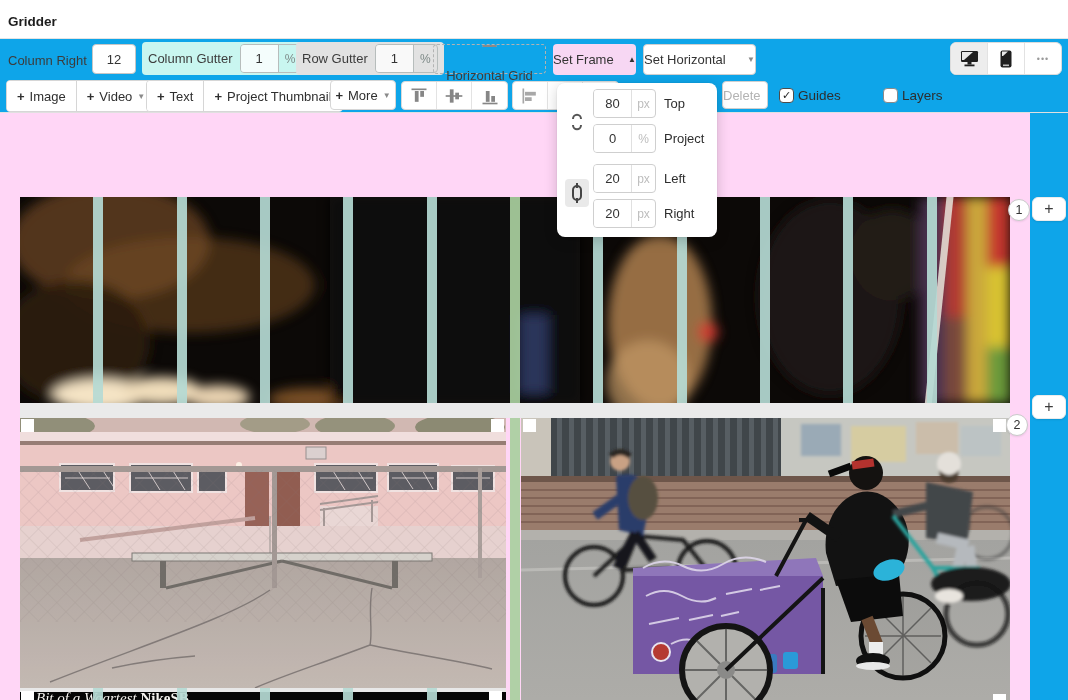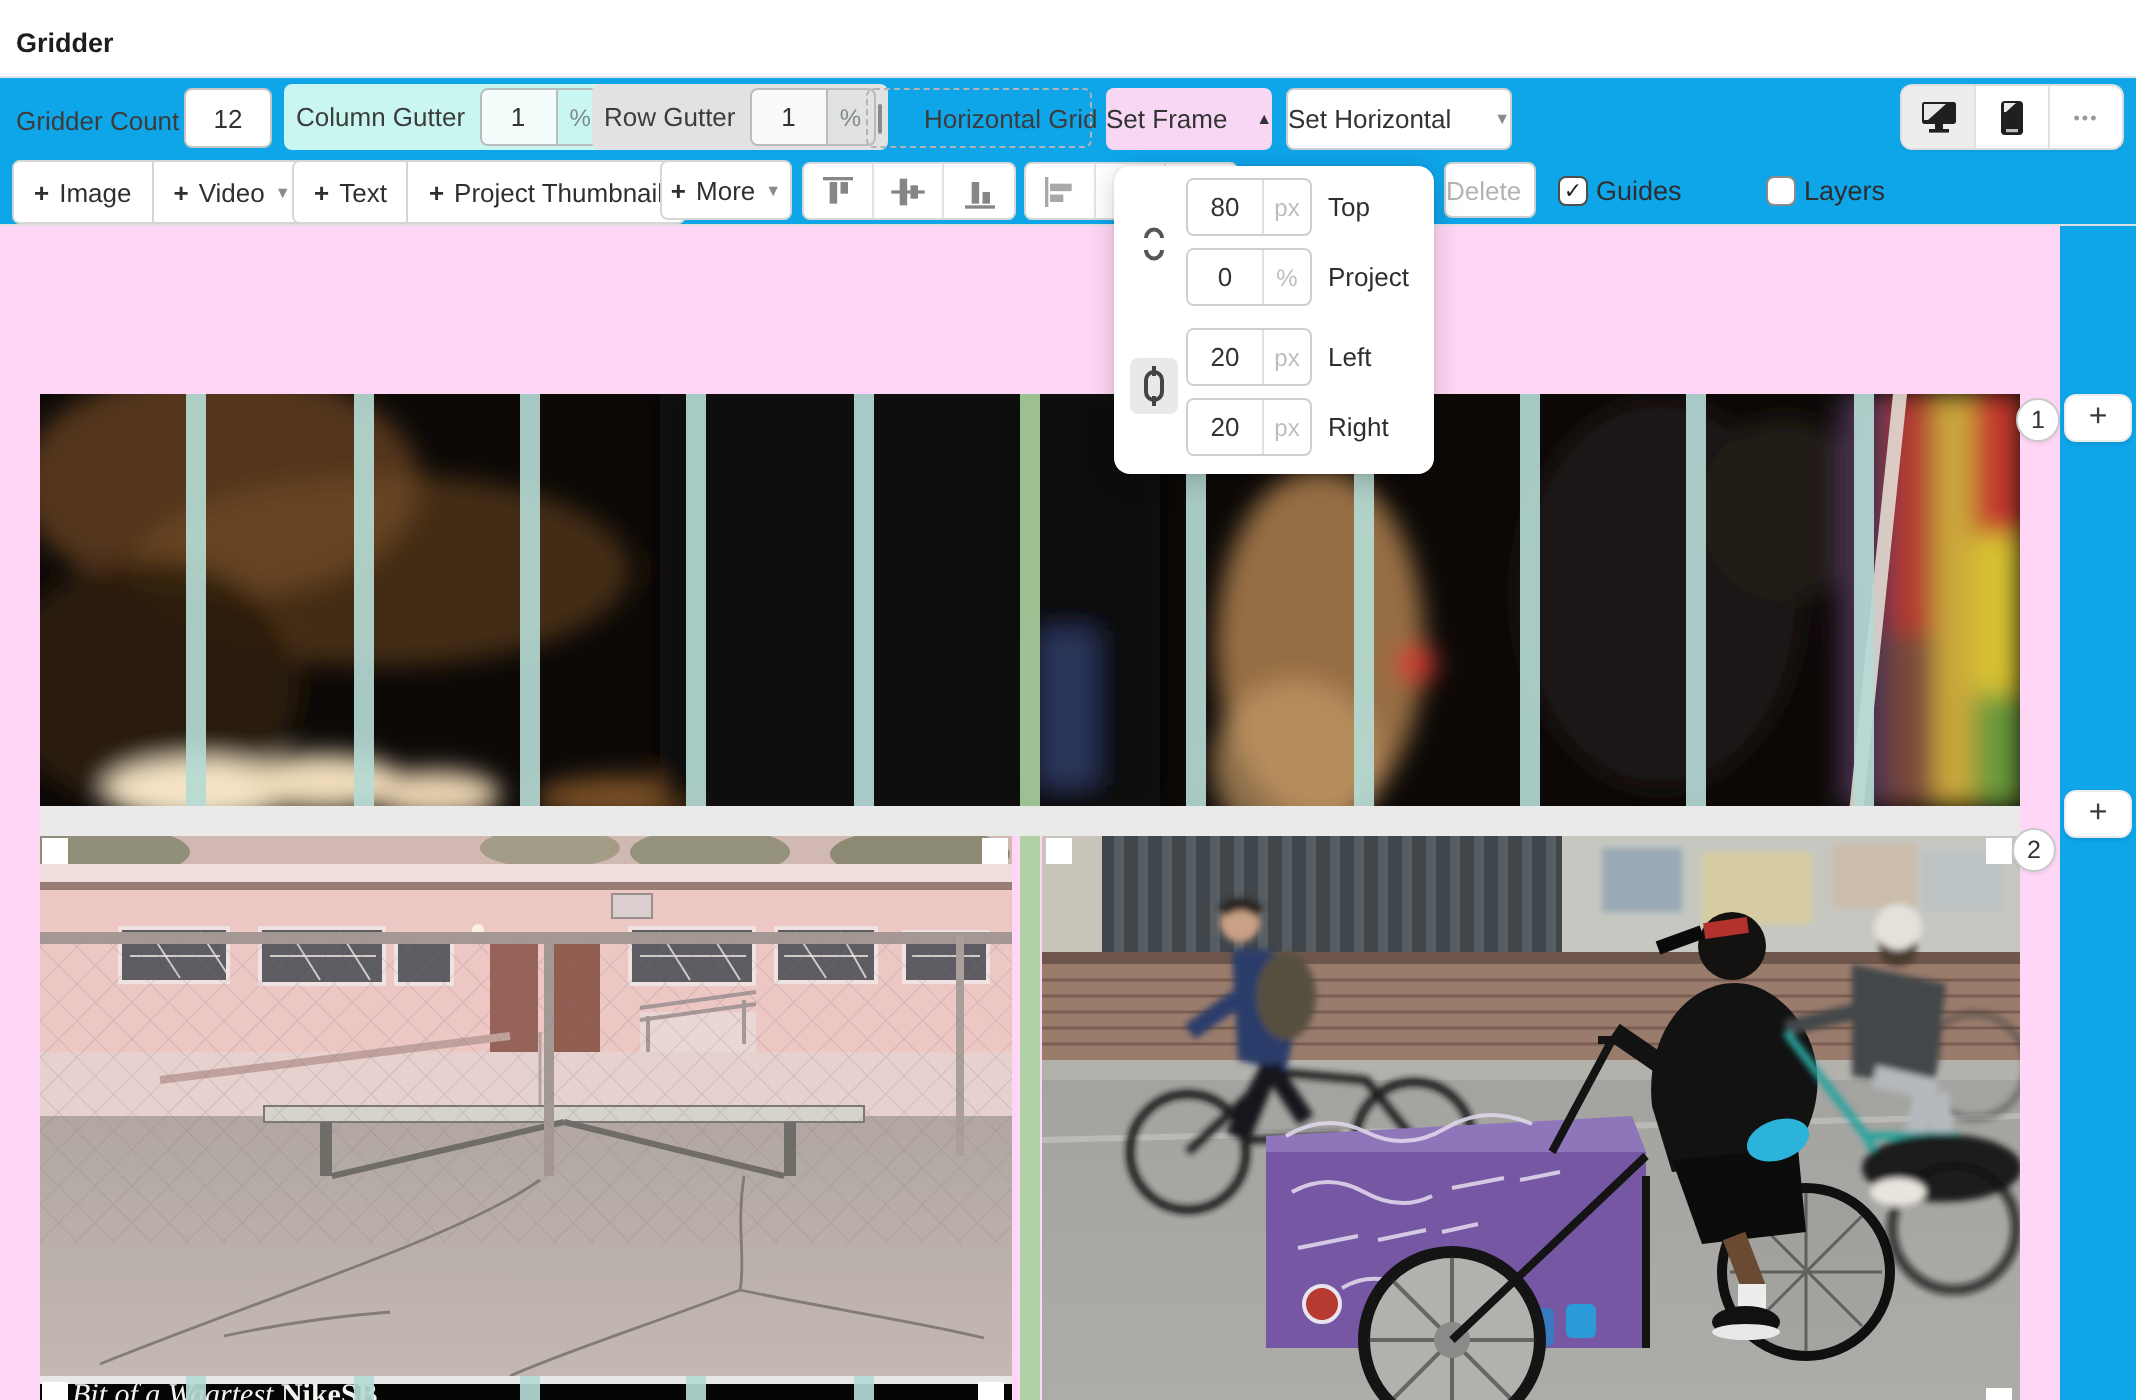--- a/index.html
+++ b/index.html
@@ -25,21 +25,21 @@
   .checkbox{width:15px;height:15px;border:1.5px solid #8a8a8a;border-radius:4px;background:#fff;display:inline-flex;align-items:center;justify-content:center;font-size:11px;color:#222;}
   .checkbox.checked{border-color:#4c4c4c;}
   .btn{display:inline-flex;align-items:center;justify-content:space-between;gap:6px;background:#fff;border:1px solid #cfcfcf;border-radius:4px;font-size:13px;color:#333;}
   .caret{font-size:8px;color:#8a8a8a;}
   .caret.dark{color:#333;}
 
   #col-count-label{position:absolute;left:8px;top:53px;}
   #col-count-input{position:absolute;left:92px;top:44px;width:44px;height:30px;}
   #col-gutter-group{left:142px;top:42px;background:var(--gutter-cyan);}
   #row-gutter-group{left:296px;top:42px;background:var(--gutter-gray);}
-  #hgrid-group{position:absolute;left:433px;top:44px;width:113px;height:30px;border:1px dashed #b3b3b3;border-radius:4px;display:flex;align-items:center;gap:21px;padding:0 5px;}
+  #hgrid-group{position:absolute;left:433px;top:44px;width:113px;height:30px;border:1px dashed #b3b3b3;border-radius:4px;display:flex;align-items:center;gap:21px;padding:0 5px;flex-direction:column;}
   #set-frame-btn{position:absolute;left:553px;top:44px;width:83px;height:31px;background:var(--frame-btn-pink);border:none;}
   #set-bg-btn{position:absolute;left:643px;top:44px;width:113px;height:31px;}
   #view-seg{position:absolute;left:950px;top:42px;width:112px;height:33px;border:1px solid #dcdcdc;border-radius:6px;display:flex;overflow:hidden;background:#fff;box-shadow:0 1px 1px rgba(0,0,0,.04);}
   .seg{flex:1;display:flex;align-items:center;justify-content:center;border-right:1px solid #e2e2e2;}
   .seg:last-child{border-right:none;}
   .seg.active{background:#ededed;}
   #seg-ellipsis{font-size:9px;color:#9a9a9a;letter-spacing:1px;}
 
   
   .btn-row2{height:30px;background:#fff;display:inline-flex;align-items:center;justify-content:center;gap:5px;font-size:13px;color:#2f2f2f;}
@@ -81,21 +81,21 @@
 </style>
 </head>
 <body>
 
 <div id="stage">
 
   <div id="app-header">
     <div id="app-title">Gridder</div>
   </div>
 
-  <div id="col-count-label" class="tb-label">Gridder Count</div>
+  <div id="col-count-label" class="tb-label">Column Right</div>
   <input id="col-count-input" class="ibox" value="12" style="">
 
   <div id="col-gutter-group" class="tb-group">
     <span class="tb-label">Column Gutter</span>
     <span class="unitbox">
       <span class="val">1</span>
       <span class="unit">%</span>
     </span>
   </div>
 

